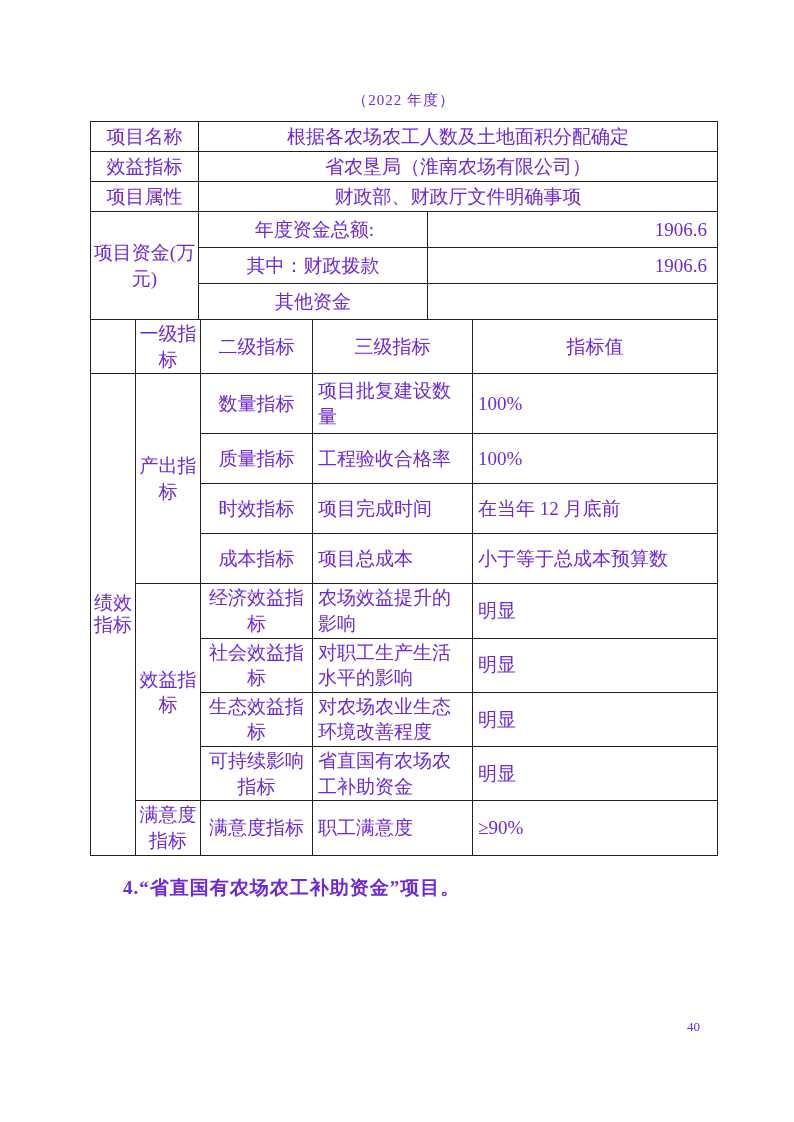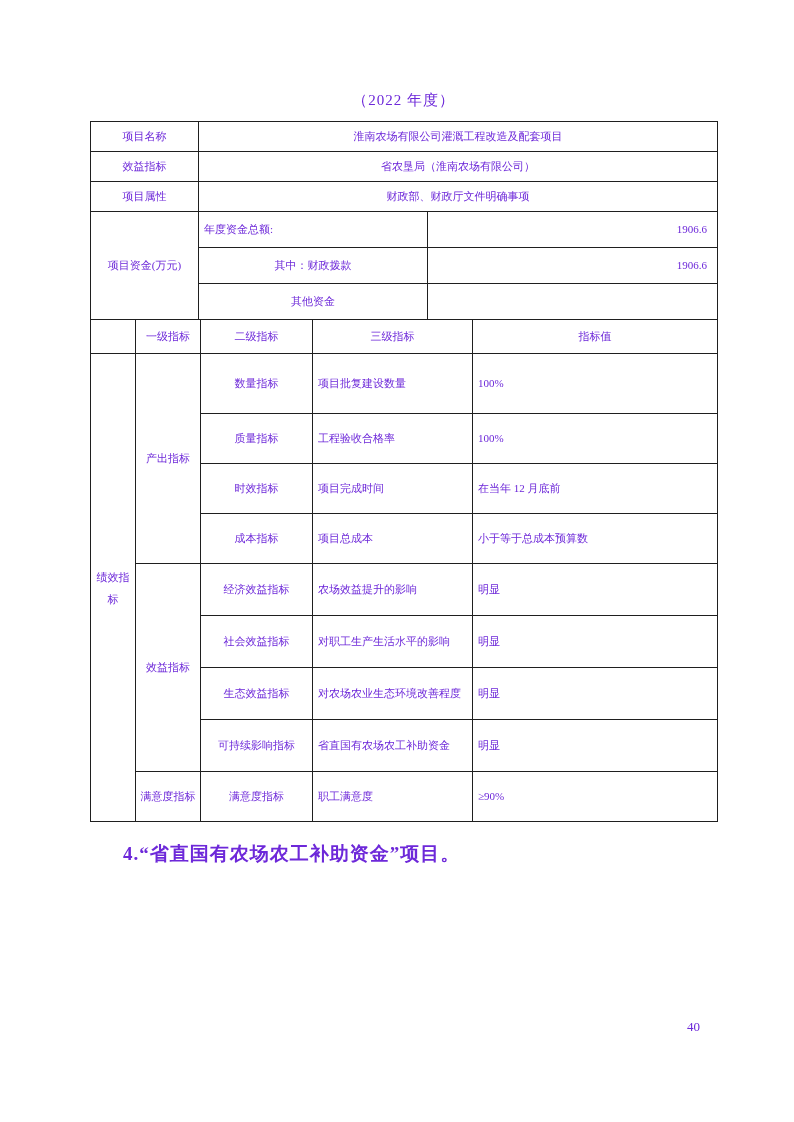--- a/index.html
+++ b/index.html
@@ -8,30 +8,30 @@
     font-family:Liberation Serif, serif;color:#6d28d9;
     overflow:hidden;margin:0 auto;
   }
   .content{position:absolute;left:90px;top:0;width:627px;}
   .doc-title{
     padding-top:92px;text-align:center;font-size:15px;line-height:16px;
     margin-bottom:13px;letter-spacing:1px;
   }
   table{border-collapse:collapse;table-layout:fixed;width:627px;}
   td{
-    border:1px solid #1f1f1f;font-size:11px;line-height:1.35;
+    border:1px solid #1f1f1f;font-size:19px;line-height:1.35;
     padding:1px 2px;vertical-align:middle;text-align:center;
     overflow:hidden;word-break:break-all;
   }
   .ind-table{margin-top:-1px;}
   tr.h30{height:30px;} tr.h36{height:36px;} tr.h34{height:34px;}
   tr.h60{height:60px;} tr.h52{height:52px;} tr.h50{height:50px;}
   td.l{text-align:left;padding-left:5px;padding-right:4px;}
   td.num{text-align:right;padding-right:10px;}
-  td.fund-first{text-align:left;padding-left:5px;}
+  td.fund-first{text-align:center;padding-left:5px;}
   td.grp0{line-height:22px;}
   .section-heading{
     margin-top:19px;font-size:19px;font-weight:bold;line-height:26px;
     text-indent:33px;letter-spacing:1px;
   }
   .body-para{
     margin-top:11px;font-size:19px;line-height:39px;text-align:justify;
     text-indent:33px;letter-spacing:2px;word-spacing:6px;
   }
   .page-number{
@@ -48,21 +48,21 @@
 
     <table class="info-table">
       <colgroup>
           <col style="width:108px">
           <col style="width:229px">
           <col style="width:290px">
         </colgroup>
       <tbody>
         <tr class="h30">
           <td class="lab">项目名称</td>
-          <td colspan="2">淮南农场有限公司灌溉工程改造及配套项目</td>
+          <td colspan="2">根据各农场农工人数及土地面积分配确定</td>
         </tr>
         <tr class="h30">
           <td class="lab">效益指标</td>
           <td colspan="2">省农垦局（淮南农场有限公司）</td>
         </tr>
         <tr class="h30">
           <td class="lab">项目属性</td>
           <td colspan="2">财政部、财政厅文件明确事项</td>
         </tr>
         <tr class="h36">

